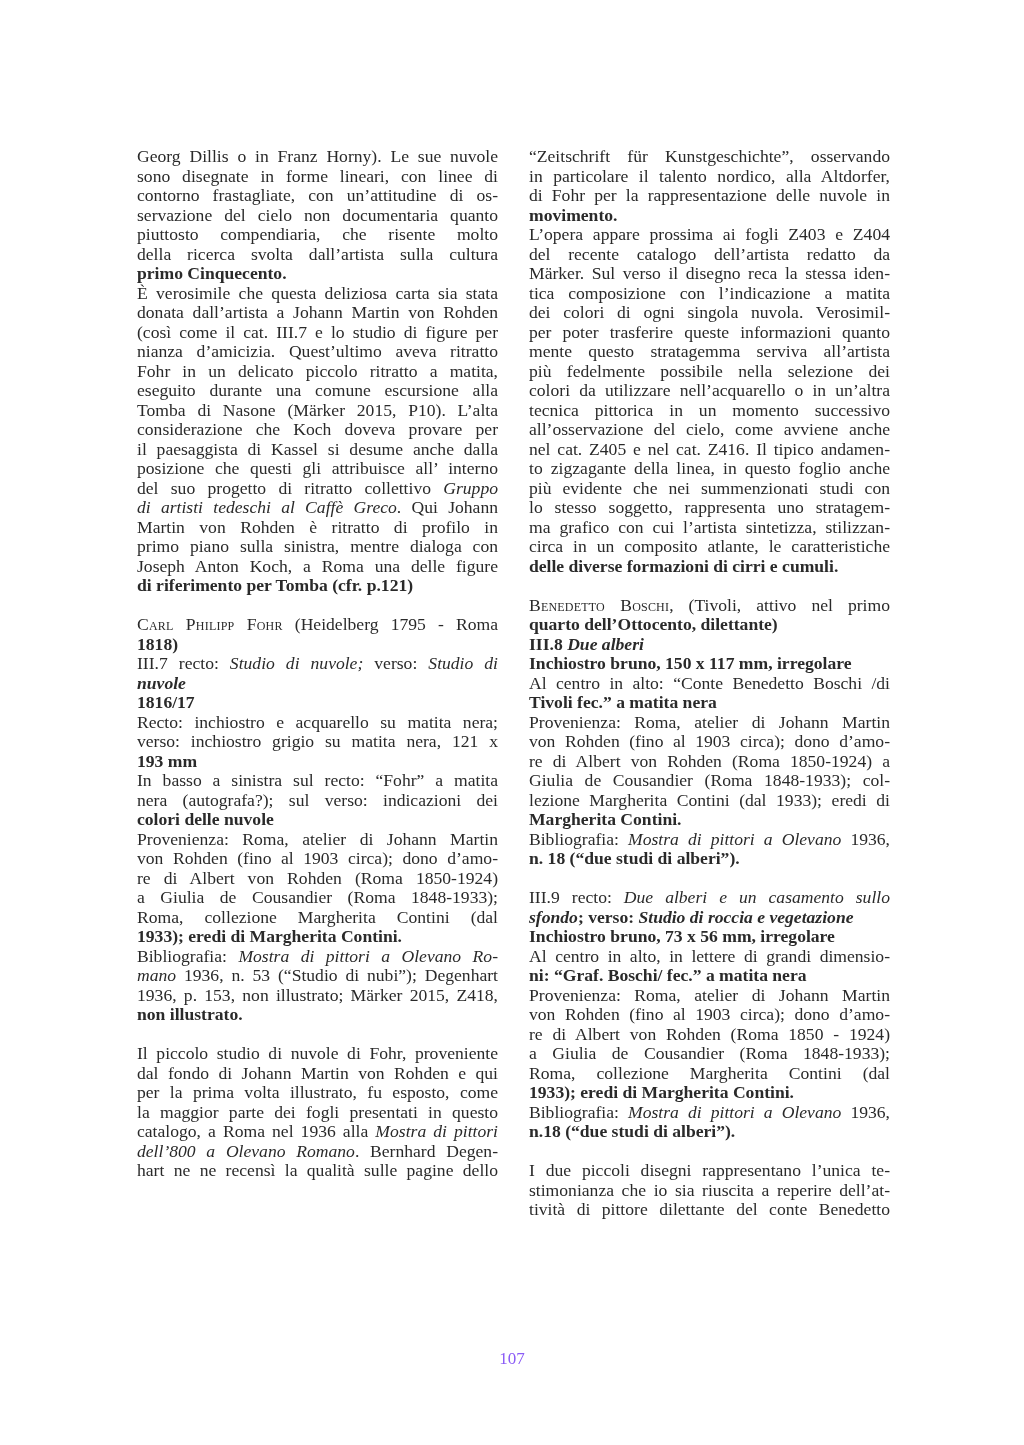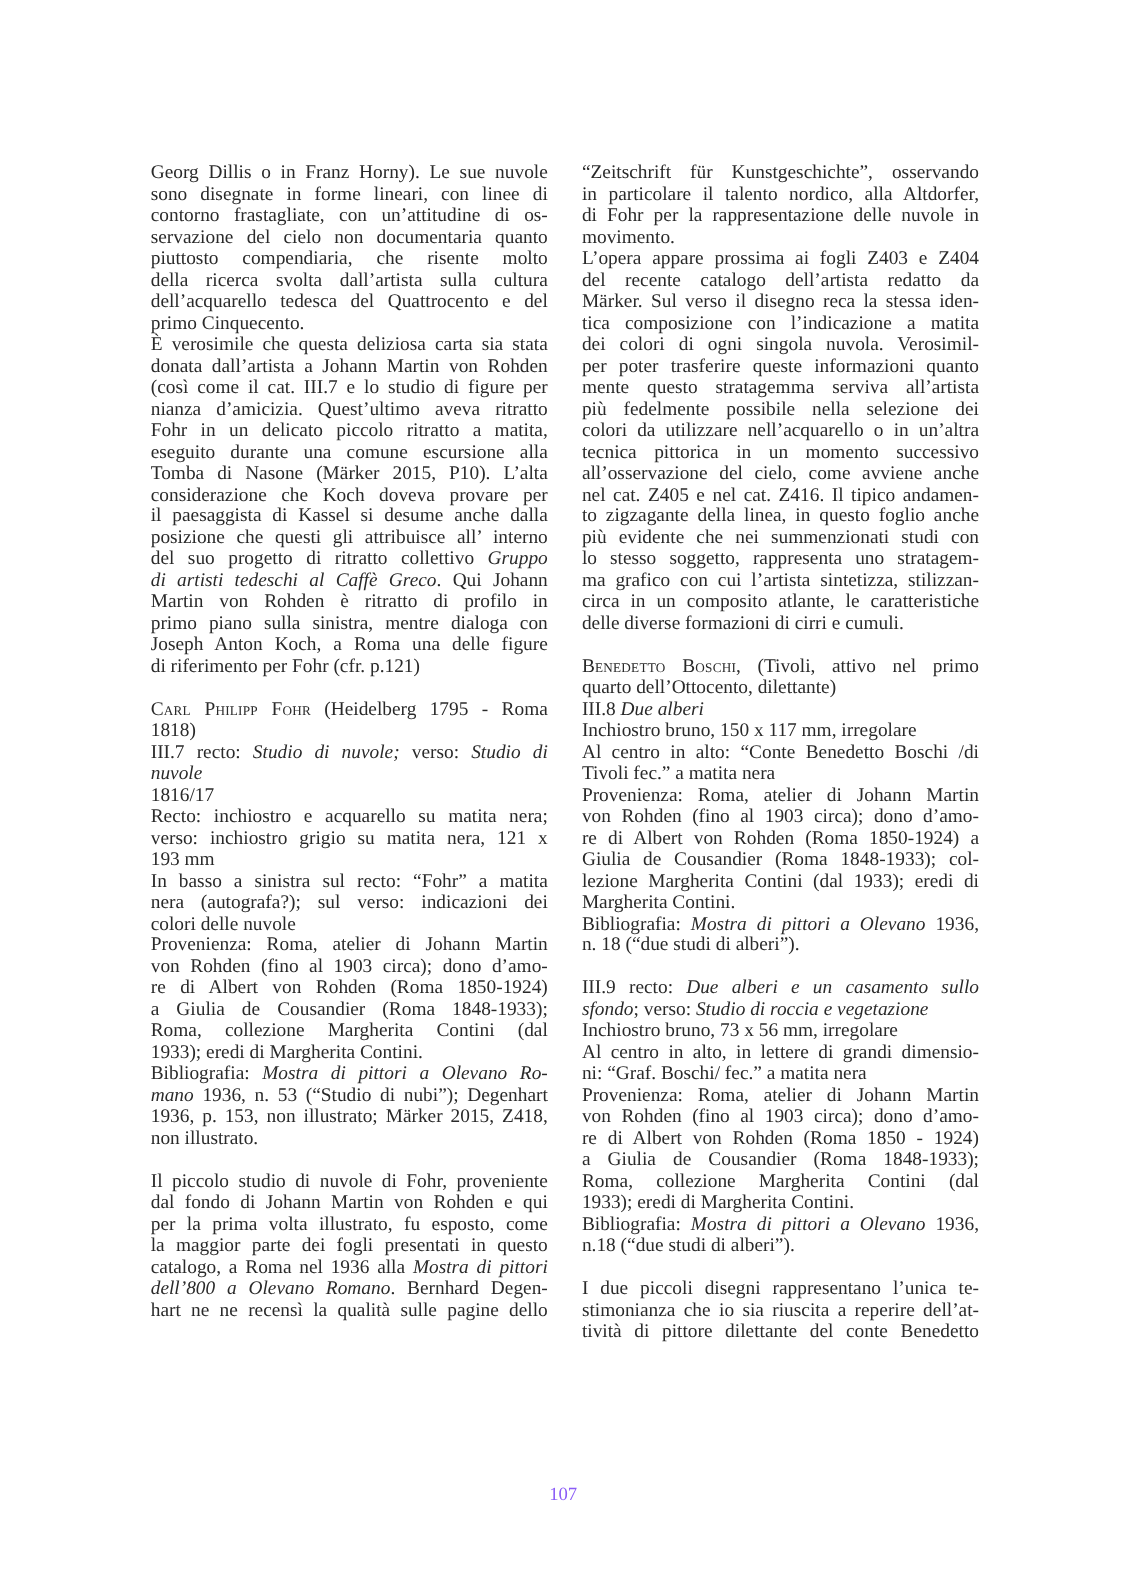--- a/index.html
+++ b/index.html
@@ -11,61 +11,60 @@
     font-size: 17.6px; line-height: 19.5px; color: #2a2a2a;
     text-align: justify; hyphens: manual;
   }
   .col.left { left: 137px; }
   .col.right { left: 529px; }
   .col p { margin: 0; }
   .gap { height: 19.5px; }
   .sc { font-variant: small-caps; letter-spacing: 0.2px; }
   i, .it { font-style: italic; }
   .ln { display: block; text-align: justify; text-align-last: justify; }
-  .ln.last { text-align-last: left; }
+  .ln.last { text-align-last: left; font-weight: bold; }
   .pagenum {
     position: absolute; top: 1349px; left: 0; width: 1024px; text-align: center;
     font-family: "Liberation Serif", "DejaVu Serif", serif; font-size: 17px; color: #8b5cf6;
   }
 </style>
 </head>
 <body>
 
 <div class="page">
 
   <div class="col left">
 
     <p>
       <span class="ln">Georg Dillis o in Franz Horny). Le sue nuvole</span>
       <span class="ln">sono disegnate in forme lineari, con linee di</span>
       <span class="ln">contorno frastagliate, con un’attitudine di os-</span>
       <span class="ln">servazione del cielo non documentaria quanto</span>
       <span class="ln">piuttosto compendiaria, che risente molto</span>
       <span class="ln">della ricerca svolta dall’artista sulla cultura</span>
-      <span class="ln">dell’acquarello tedesca del Quattrocento e del</span>
       <span class="ln last">primo Cinquecento.</span>
     </p>
 
     <p>
       <span class="ln">È verosimile che questa deliziosa carta sia stata</span>
       <span class="ln">donata dall’artista a Johann Martin von Rohden</span>
       <span class="ln">(così come il cat. III.7 e lo studio di figure per</span>
       <span class="ln">nianza d’amicizia. Quest’ultimo aveva ritratto</span>
       <span class="ln">Fohr in un delicato piccolo ritratto a matita,</span>
       <span class="ln">eseguito durante una comune escursione alla</span>
       <span class="ln">Tomba di Nasone (Märker 2015, P10). L’alta</span>
       <span class="ln">considerazione che Koch doveva provare per</span>
       <span class="ln">il paesaggista di Kassel si desume anche dalla</span>
       <span class="ln">posizione che questi gli attribuisce all’ interno</span>
       <span class="ln"><span>del suo progetto di ritratto collettivo </span><i>Gruppo</i></span>
       <span class="ln"><i>di artisti tedeschi al Caffè Greco</i><span>. Qui Johann</span></span>
       <span class="ln">Martin von Rohden è ritratto di profilo in</span>
       <span class="ln">primo piano sulla sinistra, mentre dialoga con</span>
       <span class="ln">Joseph Anton Koch, a Roma una delle figure</span>
-      <span class="ln last">di riferimento per Fohr (cfr. p.121)</span>
+      <span class="ln last">di riferimento per Tomba (cfr. p.121)</span>
     </p>
 
     <div class="gap"></div>
 
     <p>
       <span class="ln"><span class="sc">Carl Philipp Fohr</span><span> (Heidelberg 1795 - Roma</span></span>
       <span class="ln last">1818)</span>
       <span class="ln"><span>III.7</span><span> recto: </span><i>Studio di nuvole;</i><span> verso: </span><i>Studio di</i></span>
       <span class="ln last"><i>nuvole</i></span>
       <span class="ln last">1816/17</span>

